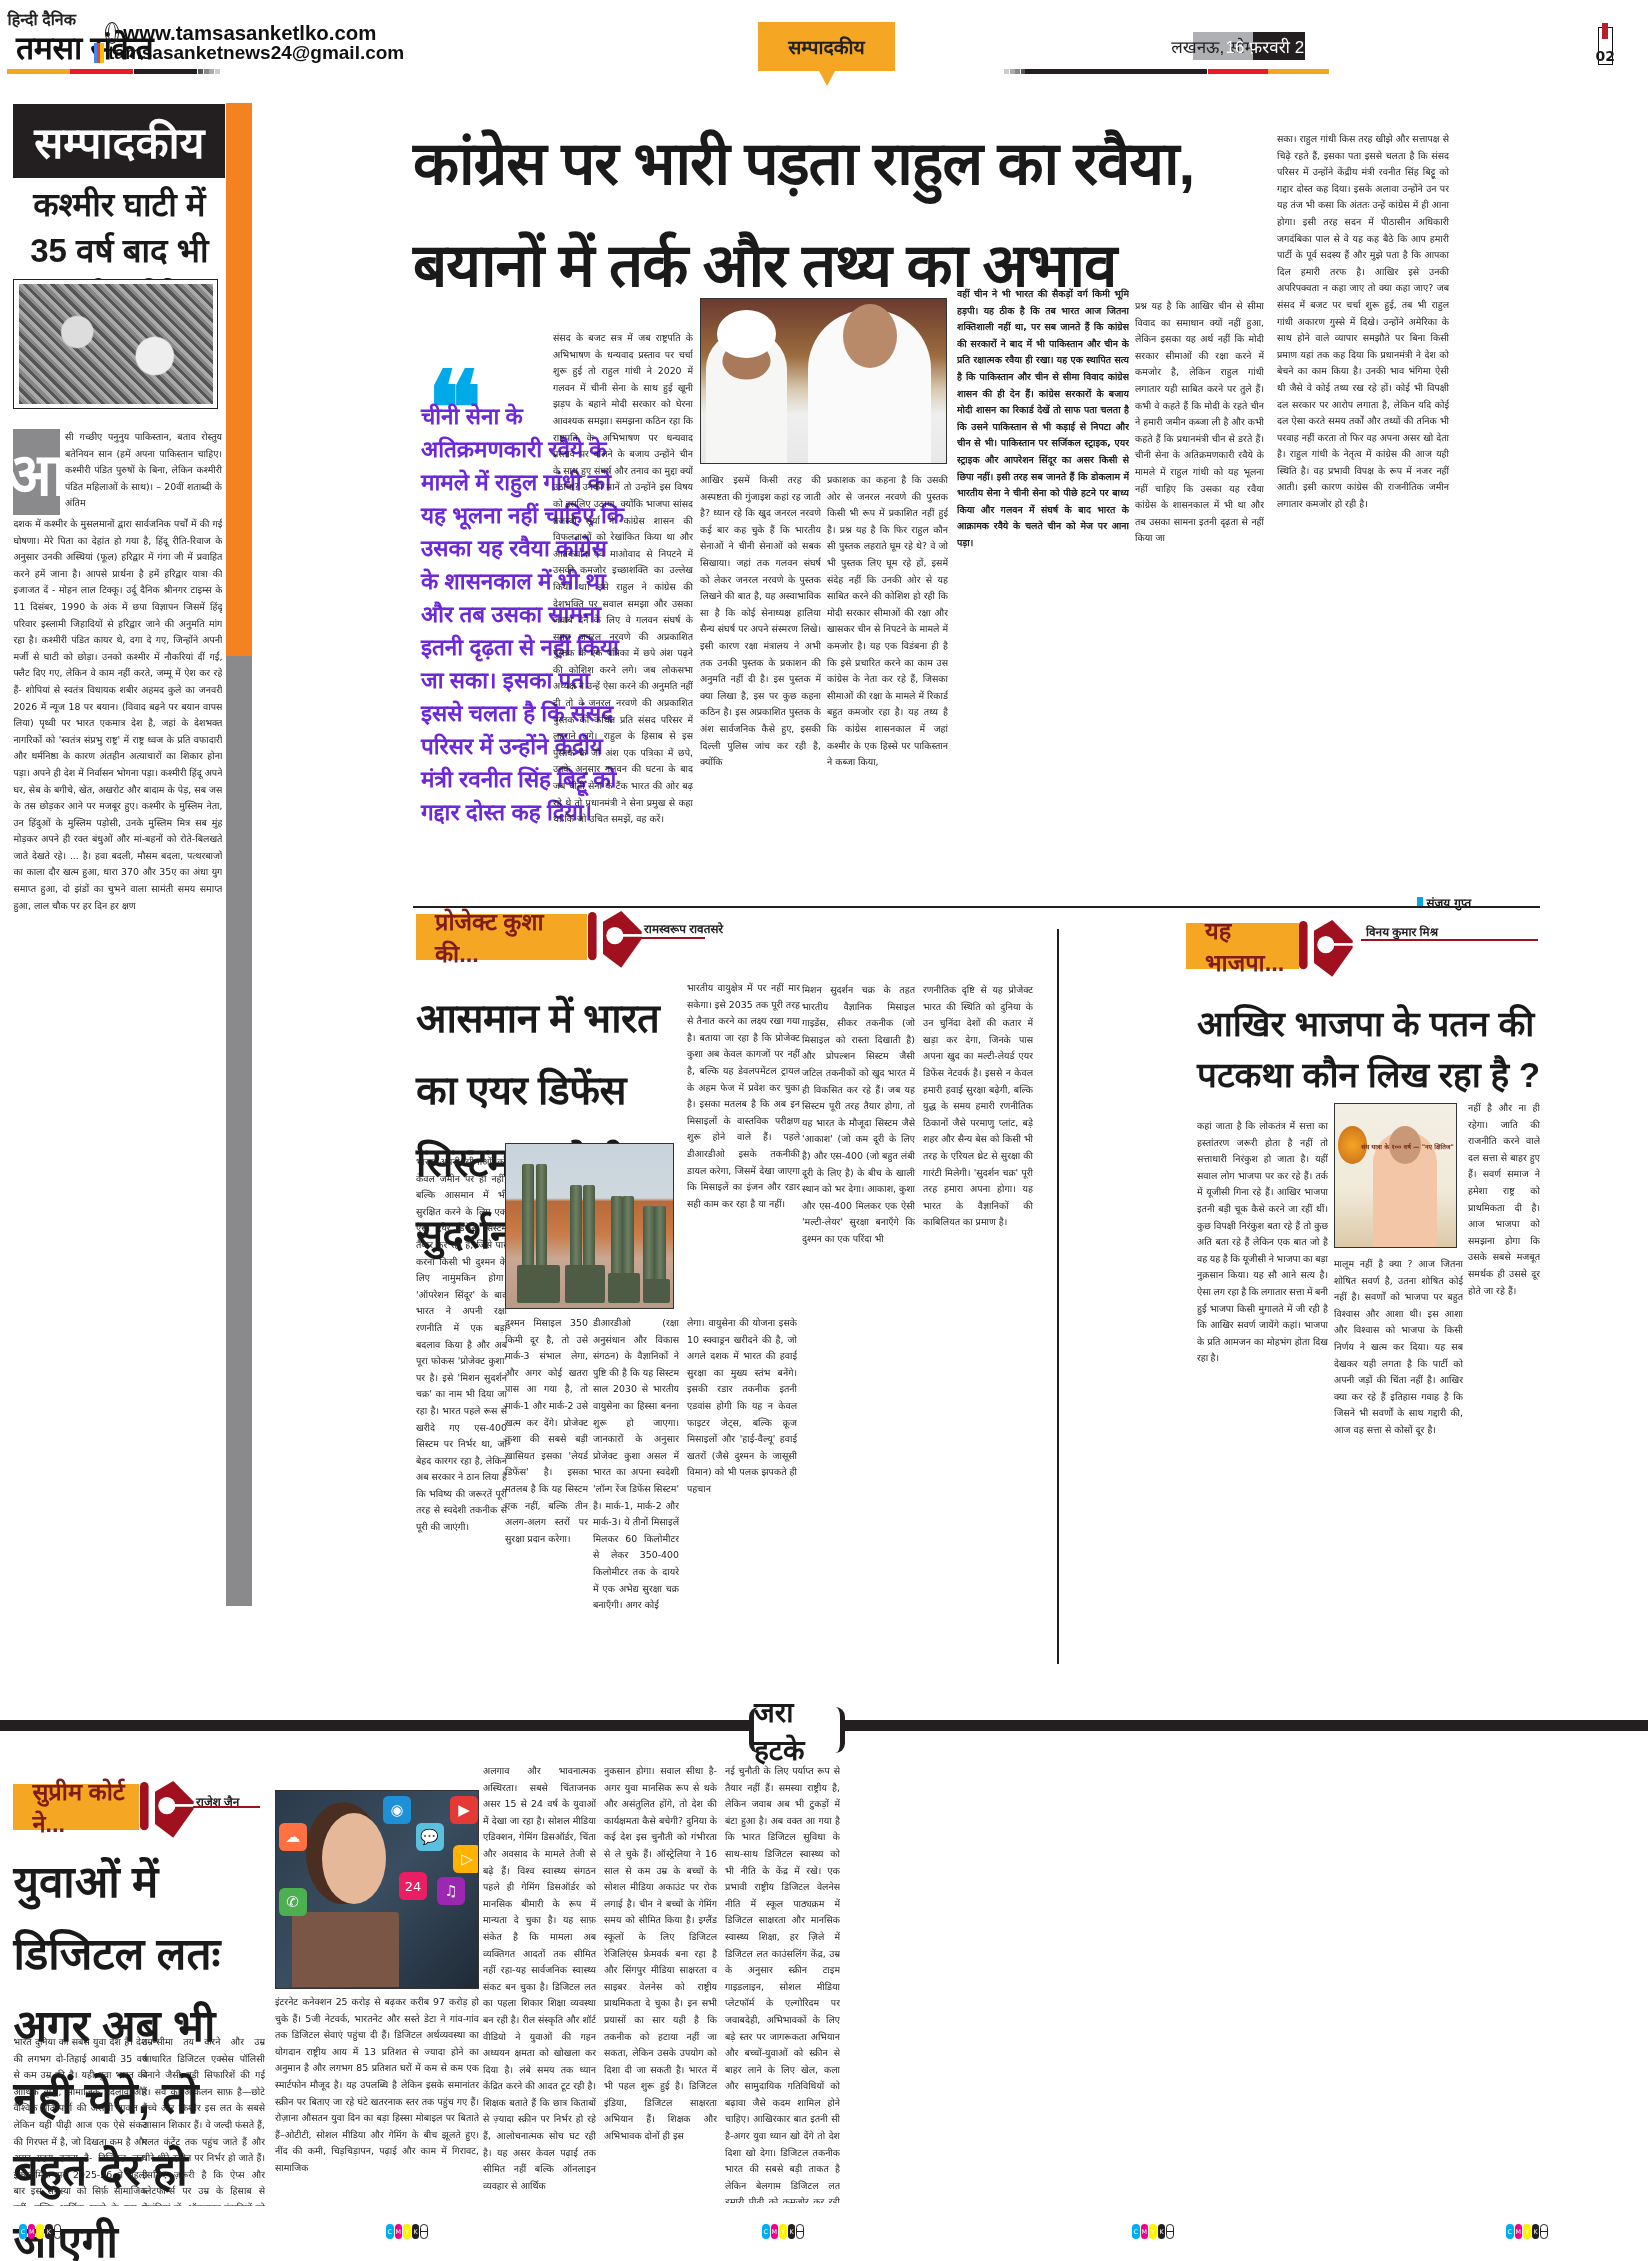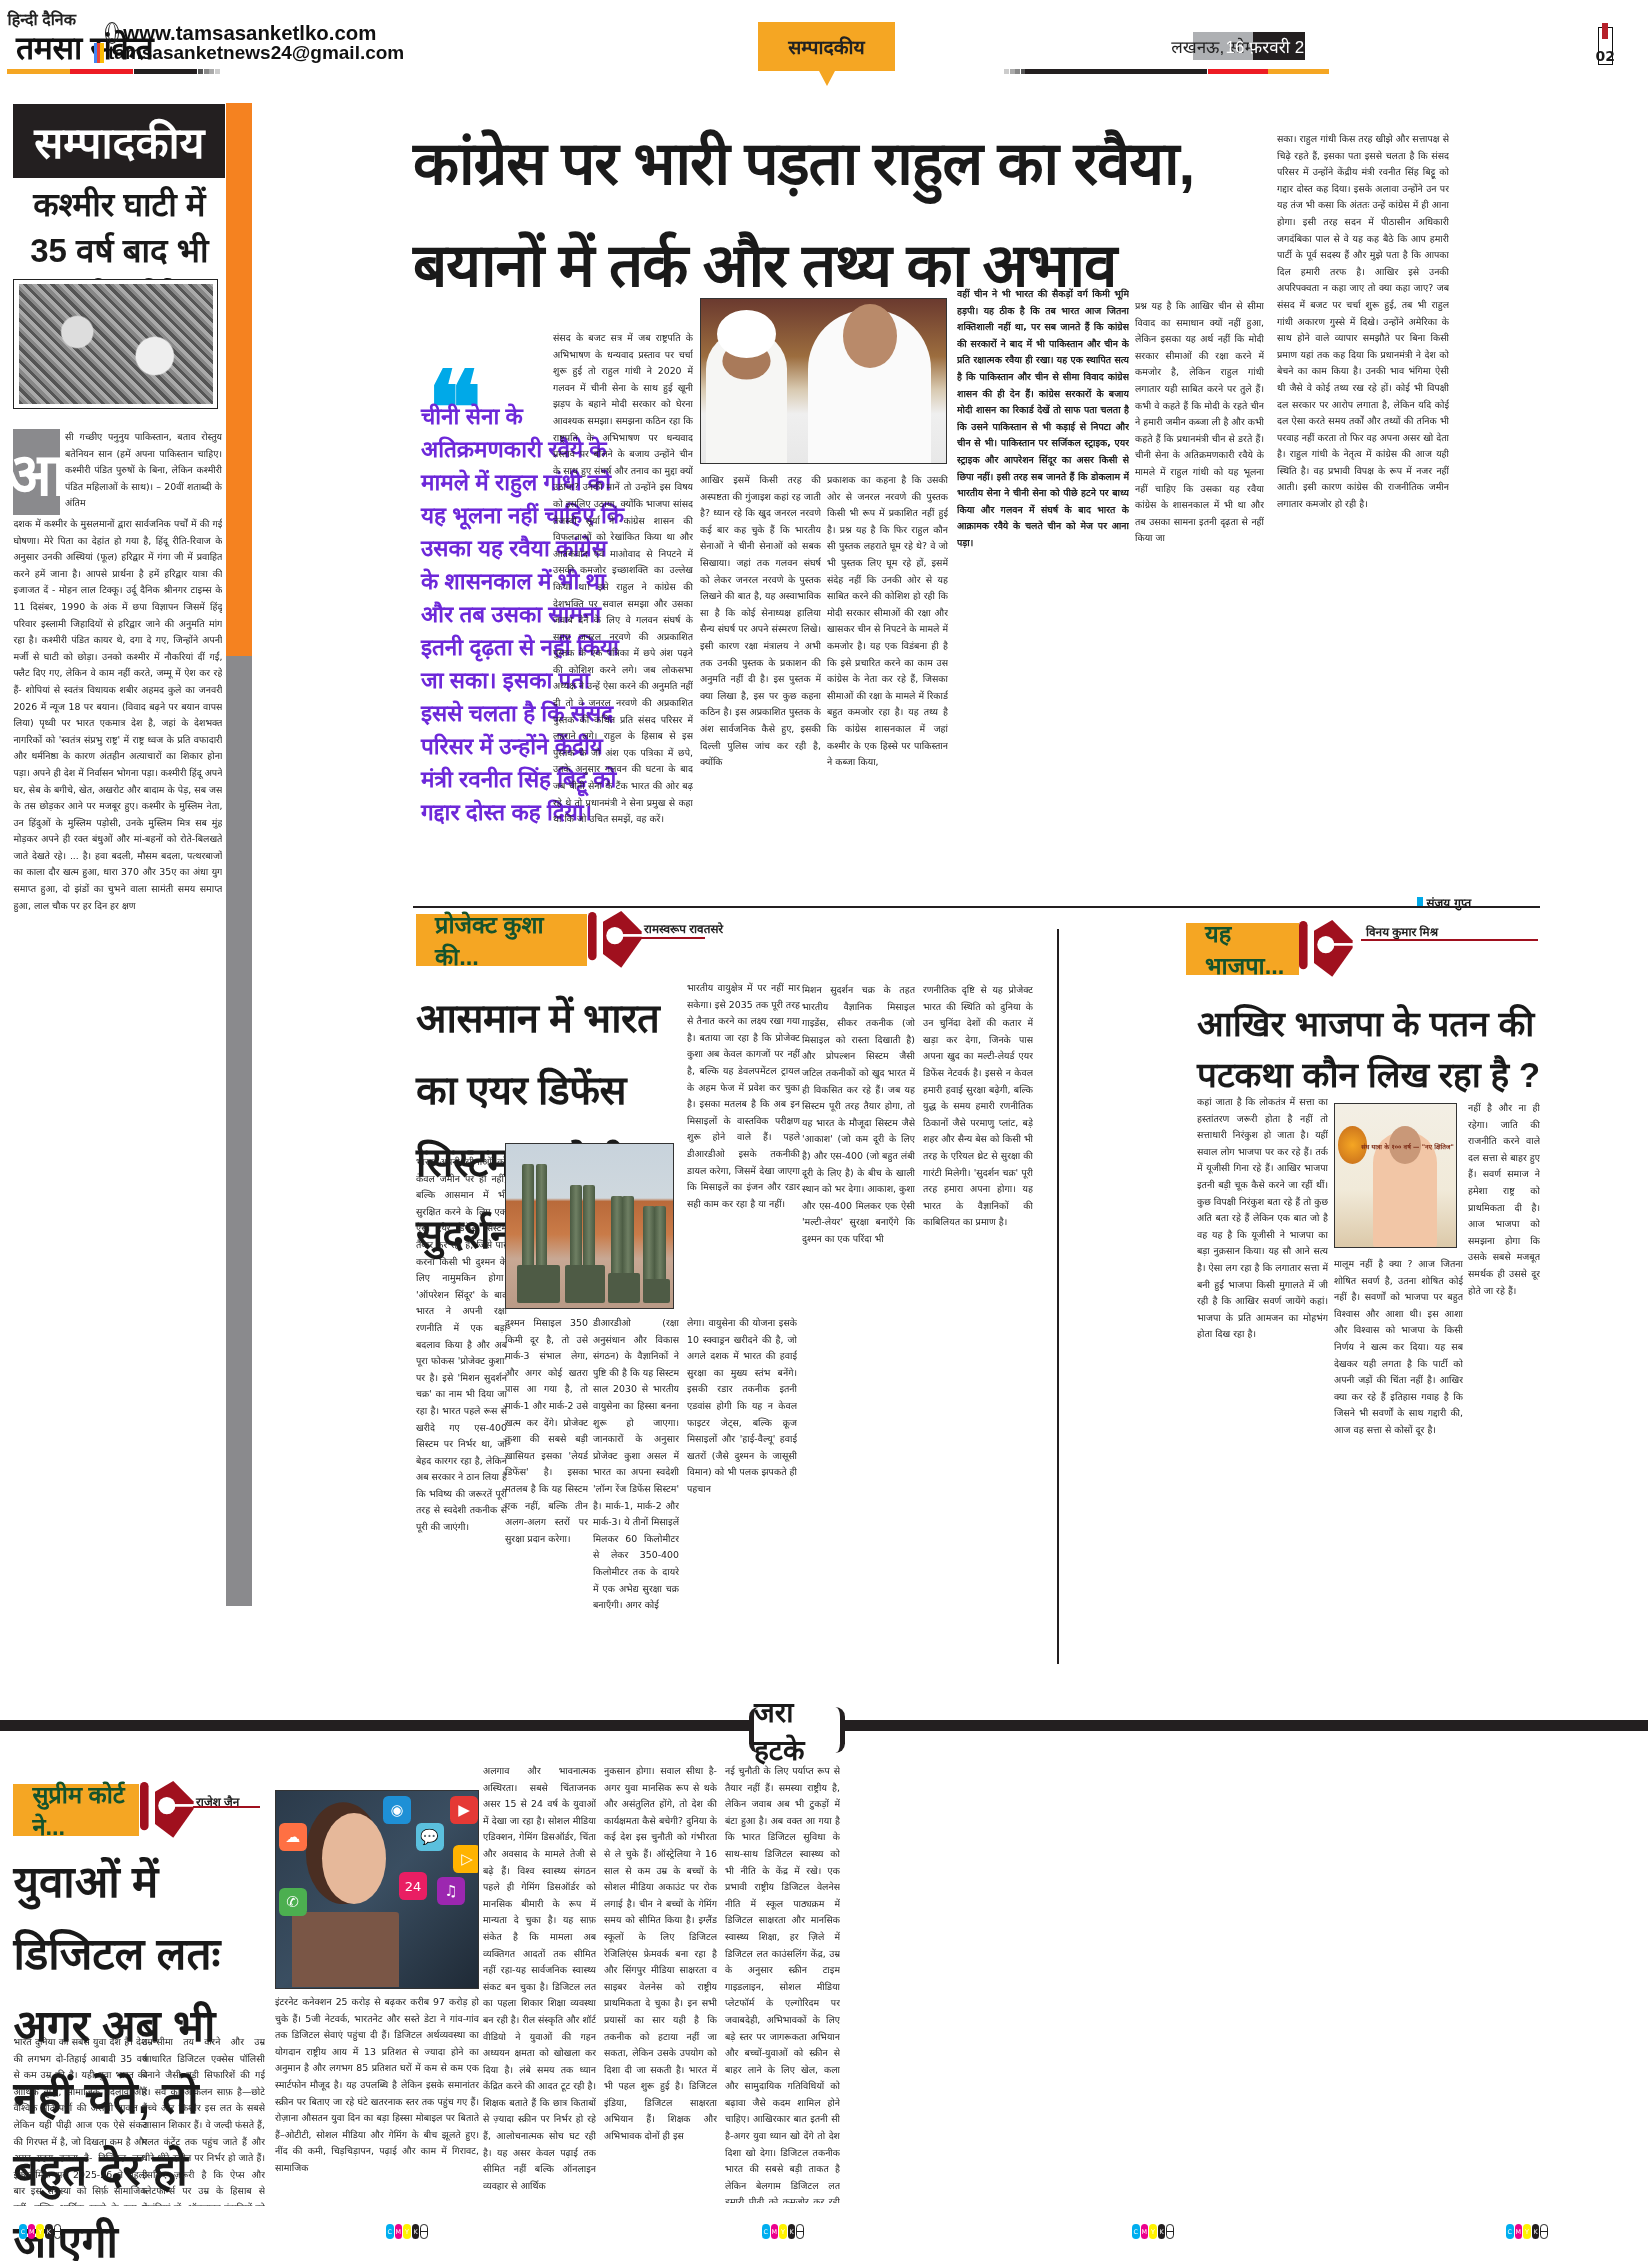--- a/index.html
+++ b/index.html
@@ -51,21 +51,21 @@
   .col-b1 { left: 700px; top: 472px; width: 121px; height: 429px; overflow:hidden; }
   .col-b2 { left: 827px; top: 472px; width: 121px; height: 429px; overflow:hidden; }
   .col-c { left: 957px; top: 286px; width: 172px; height: 607px; overflow:hidden;font-weight:bold; }
   .col-d { left: 1135px; top: 298px; width: 129px; height: 607px; overflow:hidden; }
   .col-e { left: 1277px; top: 131px; width: 172px; height: 768px; overflow:hidden; }
   .byline-sanjay { left: 1417px; top: 894px; font-size: 11.8px; font-weight: 700; display:flex; align-items:center; gap:3.2px; }
   .byline-sanjay .sq { width: 6.4px; height: 9.7px; background: #00a9e8; }
   .rule-1 { left: 413px; top: 906px; width: 1127px; height: 2.1px; background:#231f20; }
 
   
-  .kicker { height: 52px; background:#f5a623; font-size: 23.6px; font-weight: 700; display:flex; align-items:center; padding-left: 19px; color:#14532d; }
+  .kicker { height: 46px; background:#f5a623; font-size: 23.6px; font-weight: 700; display:flex; align-items:center; padding-left: 19px; color:#7f1d1d; }
   .pen-icon { width: 59px; height: 59px; }
   .byline-line { font-size: 11.8px; font-weight: 700; color:#222; }
   .byline-rule { height: 1.6px; background:#a0101e; }
 
   
   .k2 { left: 416px; top: 914px; width: 171px; }
   .pen2 { left: 588px; top: 911px; }
   .by2 { left: 644px; top: 920px; }
   .by2-rule { left: 641px; top: 937px; width: 64px; }
   .h2-title { left: 416px; top: 982px; width: 263px; font-size: 40px; font-weight: 900; line-height: 72px; letter-spacing: -0.5px; }
@@ -80,21 +80,21 @@
   .col-k { left: 802px; top: 982px; width: 113px; height: 671px; overflow:hidden; }
   .col-l { left: 923px; top: 982px; width: 110px; height: 671px; overflow:hidden; }
   .vrule-2 { left: 1057px; top: 929px; width: 1.6px; height: 735px; background:#231f20; }
 
   
   .k3 { left: 1186px; top: 923px; width: 113px; }
   .pen3 { left: 1299px; top: 920px; }
   .by3 { left: 1366px; top: 923px; }
   .by3-rule { left: 1361px; top: 939px; width: 177px; }
   .h3-title { left: 1197px; top: 998px; width: 344px; font-size: 35px; font-weight: 900; line-height: 51px; }
-  .col-m { left: 1197px; top: 1094px; width: 131px; height: 564px; overflow:hidden; }
+  .col-m { left: 1197px; top: 1118px; width: 131px; height: 564px; overflow:hidden;font-family:Liberation Serif, serif; }
   .rss-photo { left: 1334px; top: 1103px; width: 123px; height: 145px; border:1.1px solid #333; background: linear-gradient(180deg,#f3efe5 0%,#f1ead9 60%,#dcc9a9 100%); overflow:hidden; }
   .rss-photo .man { position:absolute; left:38px; top:27px; width:64px; height:118px; border-radius: 32px 32px 5.4px 5.4px; background:#f2c6a6; }
   .rss-photo .man::before { content:""; position:absolute; left:16px; top:-5.4px; width:32px; height:38px; border-radius:50%; background:#c99878; }
   .rss-photo .logo { position:absolute; left:2.7px; top:21.5px; width:29.5px; height:38px; border-radius:50%; background: radial-gradient(circle,#f5a623,#c46a1b); }
   .rss-photo .banner-text { position:absolute; right:2.1px; top:38px; font-size:6.4px; color:#7b2a15; font-weight:700; text-align:right; }
   .col-n { left: 1334px; top: 1256px; width: 129px; height: 408px; overflow:hidden; }
   .col-o { left: 1468px; top: 1100px; width: 72px; height: 564px; overflow:hidden; }
 
   
   .zh-rule { left: 0; top: 1720px; width: 1648px; height: 10.7px; background:#231f20; }

